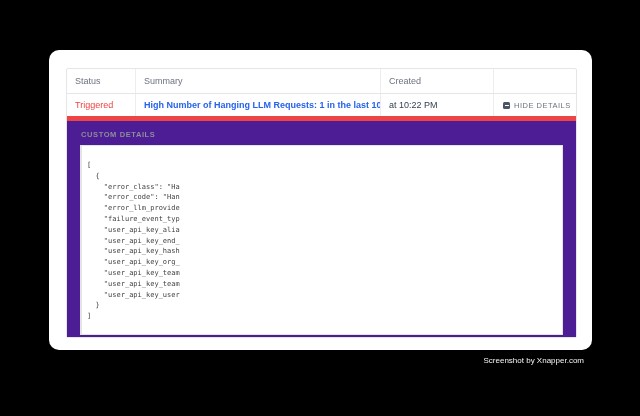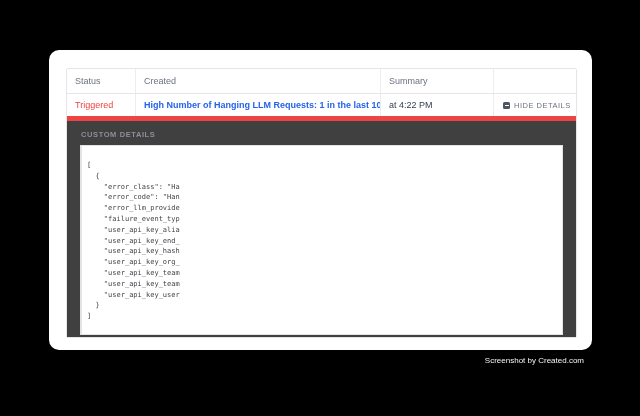--- a/index.html
+++ b/index.html
@@ -63,21 +63,21 @@
     width: 7px; height: 7px;
     background: #4b5563; border-radius: 1.5px;
     position: relative; display: inline-block; flex: none;
   }
   .minus-icon::after {
     content: ""; position: absolute;
     left: 1.5px; right: 1.5px; top: 3px; height: 1px;
     background: #fff;
   }
   .details-row {
-    background: #404040;
+    background: #4c1d95;
     padding: 8px 13px 14px 13px;
     height: 216px;
   }
   .cd-label {
     font-size: 7.5px; font-weight: 600;
     letter-spacing: 0.6px;
     color: #8b8f98;
     margin: 1px 0 6px 1px;
   }
   .cd-box {
@@ -109,33 +109,33 @@
   }
 </style>
 </head>
 <body>
 
 <div class="card">
   <div class="alert-table">
 
     <div class="thead">
       <div class="th">Status</div>
+      <div class="th">Summary</div>
       <div class="th">Created</div>
-      <div class="th">Summary</div>
       <div class="th"></div>
     </div>
 
     <div class="trow">
       <div class="td">
         <span class="status-text">Triggered</span>
       </div>
       <div class="td">
         <a class="summary-link">High Number of Hanging LLM Requests: 1 in the last 10 seconds.</a>
       </div>
-      <div class="td">at 4:22 PM</div>
+      <div class="td">at 10:22 PM</div>
       <div class="td">
         <button class="details-btn">
           <span class="minus-icon"></span>
           <span>HIDE DETAILS</span>
         </button>
       </div>
     </div>
 
     <div class="details-row">
       <div class="cd-label">CUSTOM DETAILS</div>
@@ -156,13 +156,13 @@
     "user_api_key_user_id": "default_user_id"
   }
 ]</pre>
         </div>
       </div>
     </div>
 
   </div>
 </div>
 
-<div class="watermark">Screenshot by Created.com</div>
+<div class="watermark">Screenshot by Xnapper.com</div>
 
 </body></html>

